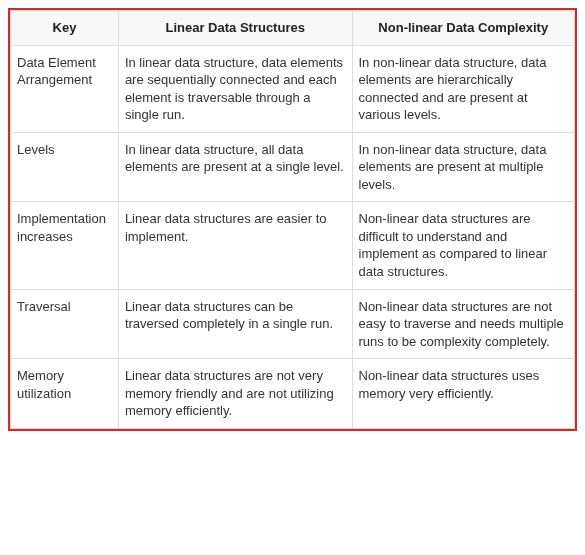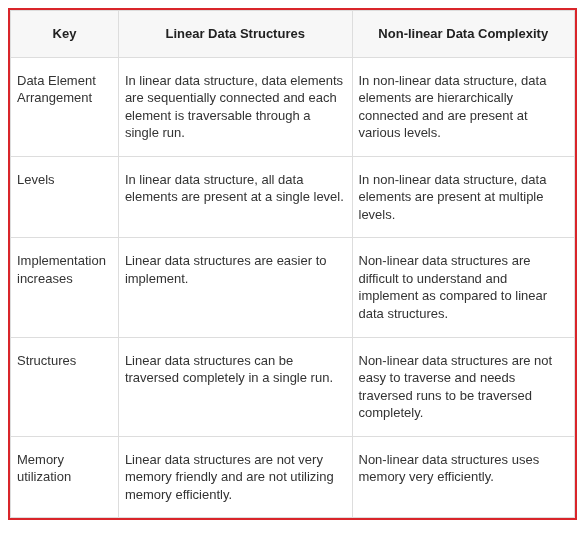--- a/index.html
+++ b/index.html
@@ -15,21 +15,21 @@
       width: 569px;
       box-sizing: border-box;
     }
     table {
       border-collapse: collapse;
       width: 100%;
       table-layout: fixed;
     }
     th, td {
       border: 1px solid #ddd;
-      padding: 14px 6px;
+      padding: 8px 6px;
       text-align: left;
       vertical-align: top;
       line-height: 1.35;
     }
     th {
       background: #f7f7f7;
       text-align: center;
       font-weight: bold;
       color: #222;
     }
@@ -64,23 +64,23 @@
         <td>Levels</td>
         <td>In linear data structure, all data elements are present at a single level.</td>
         <td>In non-linear data structure, data elements are present at multiple levels.</td>
       </tr>
       <tr>
         <td>Implementation increases</td>
         <td>Linear data structures are easier to implement.</td>
         <td>Non-linear data structures are difficult to understand and implement as compared to linear data structures.</td>
       </tr>
       <tr>
-        <td>Structures</td>
+        <td>Traversal</td>
         <td>Linear data structures can be traversed completely in a single run.</td>
-        <td>Non-linear data structures are not easy to traverse and needs traversed runs to be traversed completely.</td>
+        <td>Non-linear data structures are not easy to traverse and needs multiple runs to be complexity completely.</td>
       </tr>
       <tr>
         <td>Memory utilization</td>
         <td>Linear data structures are not very memory friendly and are not utilizing memory efficiently.</td>
         <td>Non-linear data structures uses memory very efficiently.</td>
       </tr>
     </tbody>
   </table>
 </div>
 

